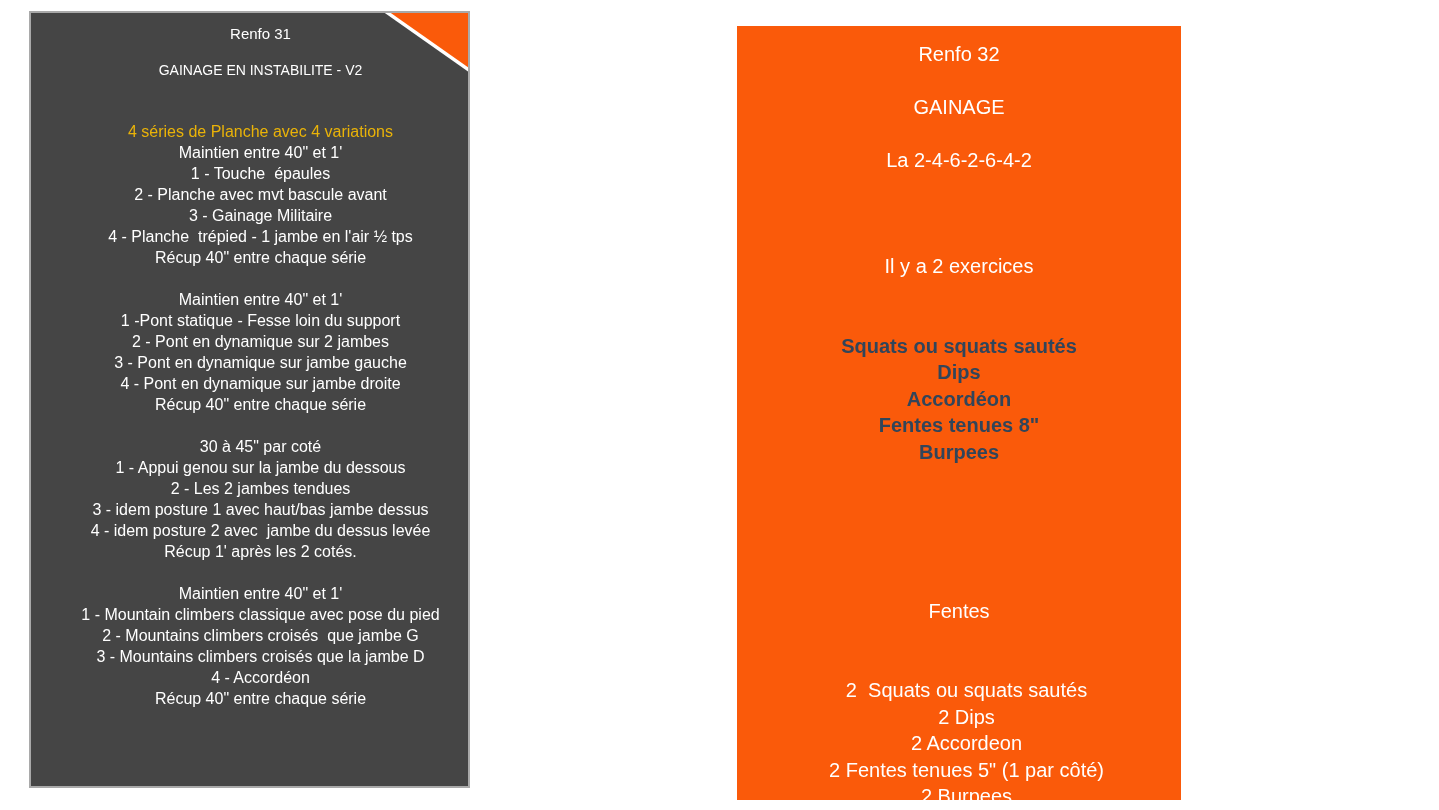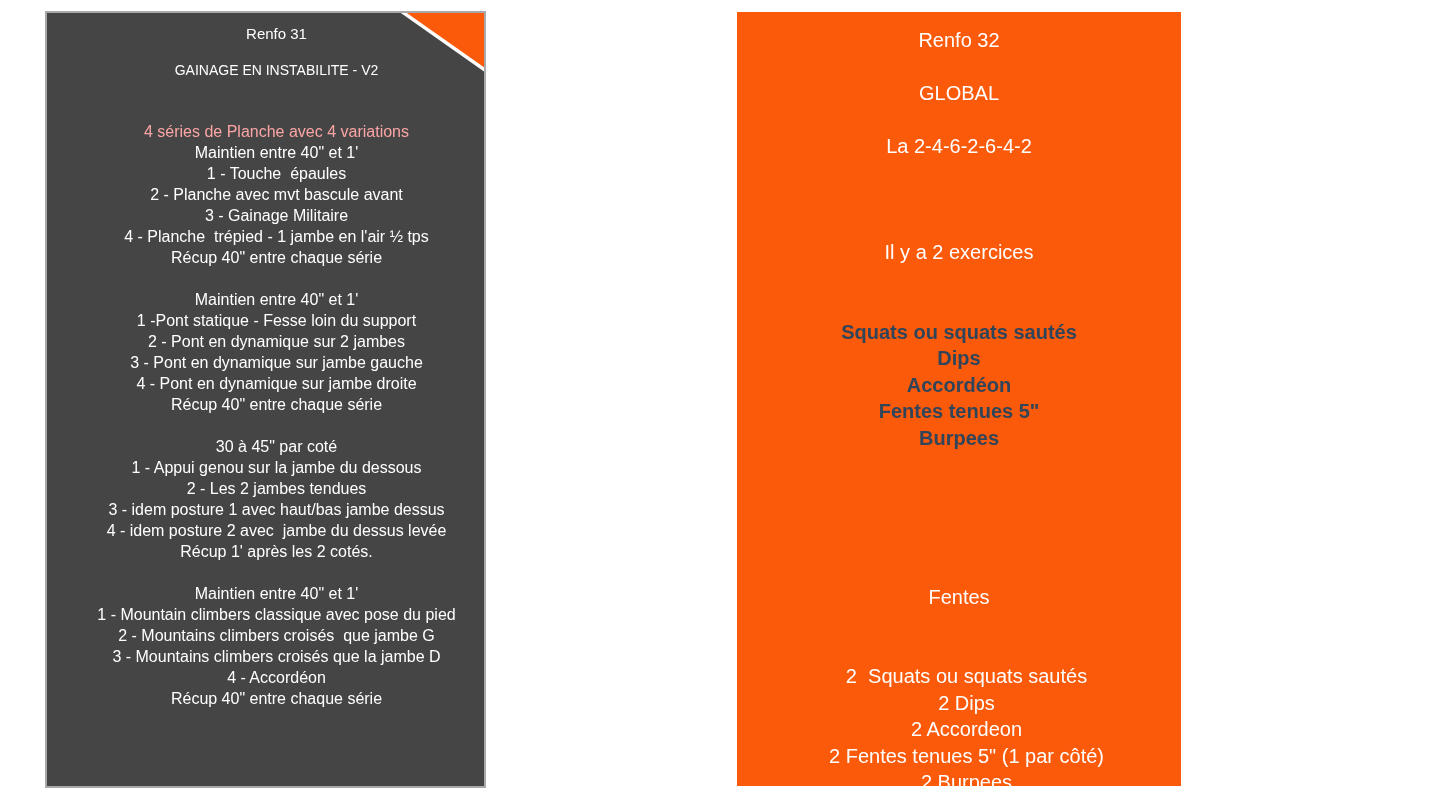--- a/index.html
+++ b/index.html
@@ -12,39 +12,39 @@
     position: relative;
     width: 1439px;
     height: 810px;
     background: #ffffff;
     overflow: hidden;
   }
 
   
   .slide-dark {
     position: absolute;
-    left: 45px;
+    left: 29px;
     top: 11px;
     width: 441px;
     height: 777px;
     background: #454545;
     border: 2px solid #a9a9a9;
     box-sizing: border-box;
     color: #ffffff;
     text-align: center;
     font-size: 16px;
     line-height: 21px;
     overflow: hidden;
     padding-left: 22px;
   }
   .slide-dark .inner { padding-top: 10px; }
   .slide-dark .title    { font-size: 15px; margin-bottom: 16px; white-space: pre-wrap; }
   .slide-dark .subtitle { font-size: 14px; margin-bottom: 40px; white-space: pre-wrap; }
   .section { margin-bottom: 21px; }
-  .section-heading { color: #fca5a5; white-space: pre-wrap; }
+  .section-heading { color: #eab308; white-space: pre-wrap; }
   .section-lines   { color: #ffffff; white-space: pre-wrap; }
 
   
   .corner-fold {
     position: absolute;
     top: -2px;
     right: -2px;
     width: 88px;
     height: 62px;
     overflow: hidden;
@@ -61,21 +61,21 @@
     left: 6px; top: 0;
     width: 88px; height: 62px;
     background: #fa5a0a;
     clip-path: polygon(0 0, 100% 0, 100% 100%);
   }
 
   
   .slide-orange {
     position: absolute;
     left: 737px;
-    top: 12px;
+    top: 26px;
     width: 444px;
     height: 774px;
     background: #fa5a0a;
     box-sizing: border-box;
     color: #ffffff;
     text-align: center;
     font-size: 20px;
     line-height: 26.5px;
     overflow: hidden;
   }
@@ -136,29 +136,29 @@
 3 - Mountains climbers croisés que la jambe D
 4 - Accordéon
 Récup 40" entre chaque série</div>
       </div>
     </div>
   </div>
 
   <div class="slide-orange">
     <div class="inner">
       <div class="block">Renfo 32</div>
-      <div class="block">GLOBAL</div>
+      <div class="block">GAINAGE</div>
       <div class="block">La 2-4-6-2-6-4-2</div>
 
       <div class="block">
         <div>Il y a 2 exercices</div>
         <div class="exercise-names">Squats ou squats sautés
 Dips
 Accordéon
-Fentes tenues 5"
+Fentes tenues 8"
 Burpees</div>
       </div>
 
       <div class="block">
         <div>Fentes</div>
         <div style="white-space: pre-wrap; padding-left: 15px;">2  Squats ou squats sautés
 2 Dips
 2 Accordeon
 2 Fentes tenues 5" (1 par côté)
 2 Burpees</div>

